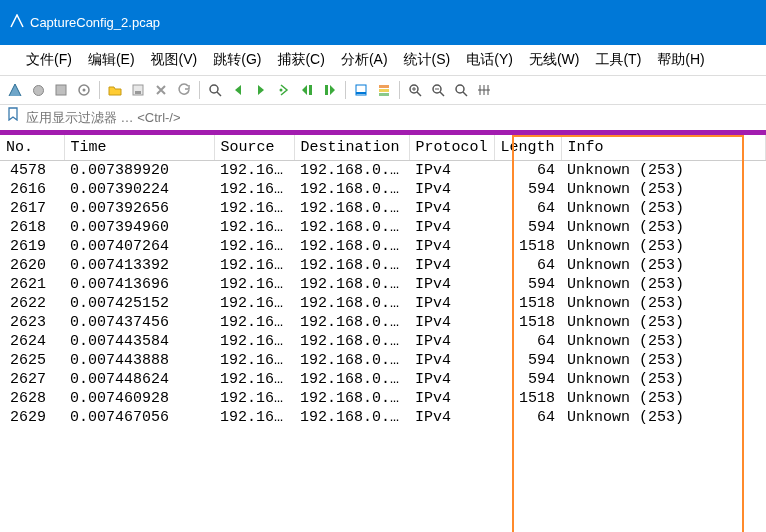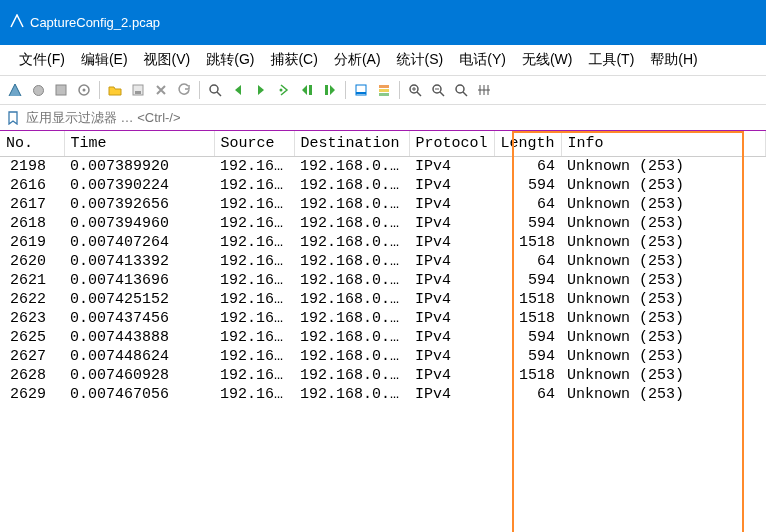--- a/index.html
+++ b/index.html
@@ -15,21 +15,21 @@
       background: #0078d7;
       color: #fff;
       padding: 14px 10px;
       display: flex;
       align-items: center;
       font-size: 13px;
     }
     .title-bar .title-icon { margin-right: 6px; }
     .menu-bar {
       display: flex;
-      padding: 4px 11px;
+      padding: 4px 18px;
       border-bottom: 1px solid #ddd;
       background: #fff;
     }
     .menu-item {
       padding: 2px 8px;
       font-size: 14px;
       cursor: pointer;
       color: #000;
     }
     .toolbar {
@@ -44,23 +44,22 @@
       height: 22px;
       display: flex;
       align-items: center;
       justify-content: center;
       cursor: pointer;
       border: 1px solid transparent;
     }
     .tb-sep { width: 1px; height: 18px; background: #ccc; margin: 0 3px; }
     .filter-bar {
       display: flex;
-      align-items: center;
       padding: 2px 4px;
-      border-bottom: 1px solid #a21caf;
+      border-bottom: 5px solid #a21caf;
     }
     .filter-icon { width: 18px; display: flex; justify-content: center; color: #3a7aad; }
     .filter-input {
       flex: 1;
       border: none;
       padding: 3px 4px;
       font-size: 13px;
       color: #888;
       background: #fff;
       font-family: inherit;
@@ -264,21 +263,21 @@
         <th class="col-time">Time</th>
         <th class="col-src">Source</th>
         <th class="col-dst">Destination</th>
         <th class="col-proto">Protocol</th>
         <th class="col-len">Length</th>
         <th class="col-info">Info</th>
       </tr>
     </thead>
     <tbody id="packet-body">
         <tr>
-          <td class="col-no">2198</td>
+          <td class="col-no">4578</td>
           <td class="col-time">0.007389920</td>
           <td class="col-src">192.16…</td>
           <td class="col-dst">192.168.0.…</td>
           <td class="col-proto">IPv4</td>
           <td class="col-len">64</td>
           <td class="col-info">Unknown (253)</td>
         </tr>
         <tr>
           <td class="col-no">2616</td>
           <td class="col-time">0.007390224</td>
@@ -342,20 +341,29 @@
           <td class="col-len">1518</td>
           <td class="col-info">Unknown (253)</td>
         </tr>
         <tr>
           <td class="col-no">2623</td>
           <td class="col-time">0.007437456</td>
           <td class="col-src">192.16…</td>
           <td class="col-dst">192.168.0.…</td>
           <td class="col-proto">IPv4</td>
           <td class="col-len">1518</td>
+          <td class="col-info">Unknown (253)</td>
+        </tr>
+        <tr>
+          <td class="col-no">2624</td>
+          <td class="col-time">0.007443584</td>
+          <td class="col-src">192.16…</td>
+          <td class="col-dst">192.168.0.…</td>
+          <td class="col-proto">IPv4</td>
+          <td class="col-len">64</td>
           <td class="col-info">Unknown (253)</td>
         </tr>
         <tr>
           <td class="col-no">2625</td>
           <td class="col-time">0.007443888</td>
           <td class="col-src">192.16…</td>
           <td class="col-dst">192.168.0.…</td>
           <td class="col-proto">IPv4</td>
           <td class="col-len">594</td>
           <td class="col-info">Unknown (253)</td>

